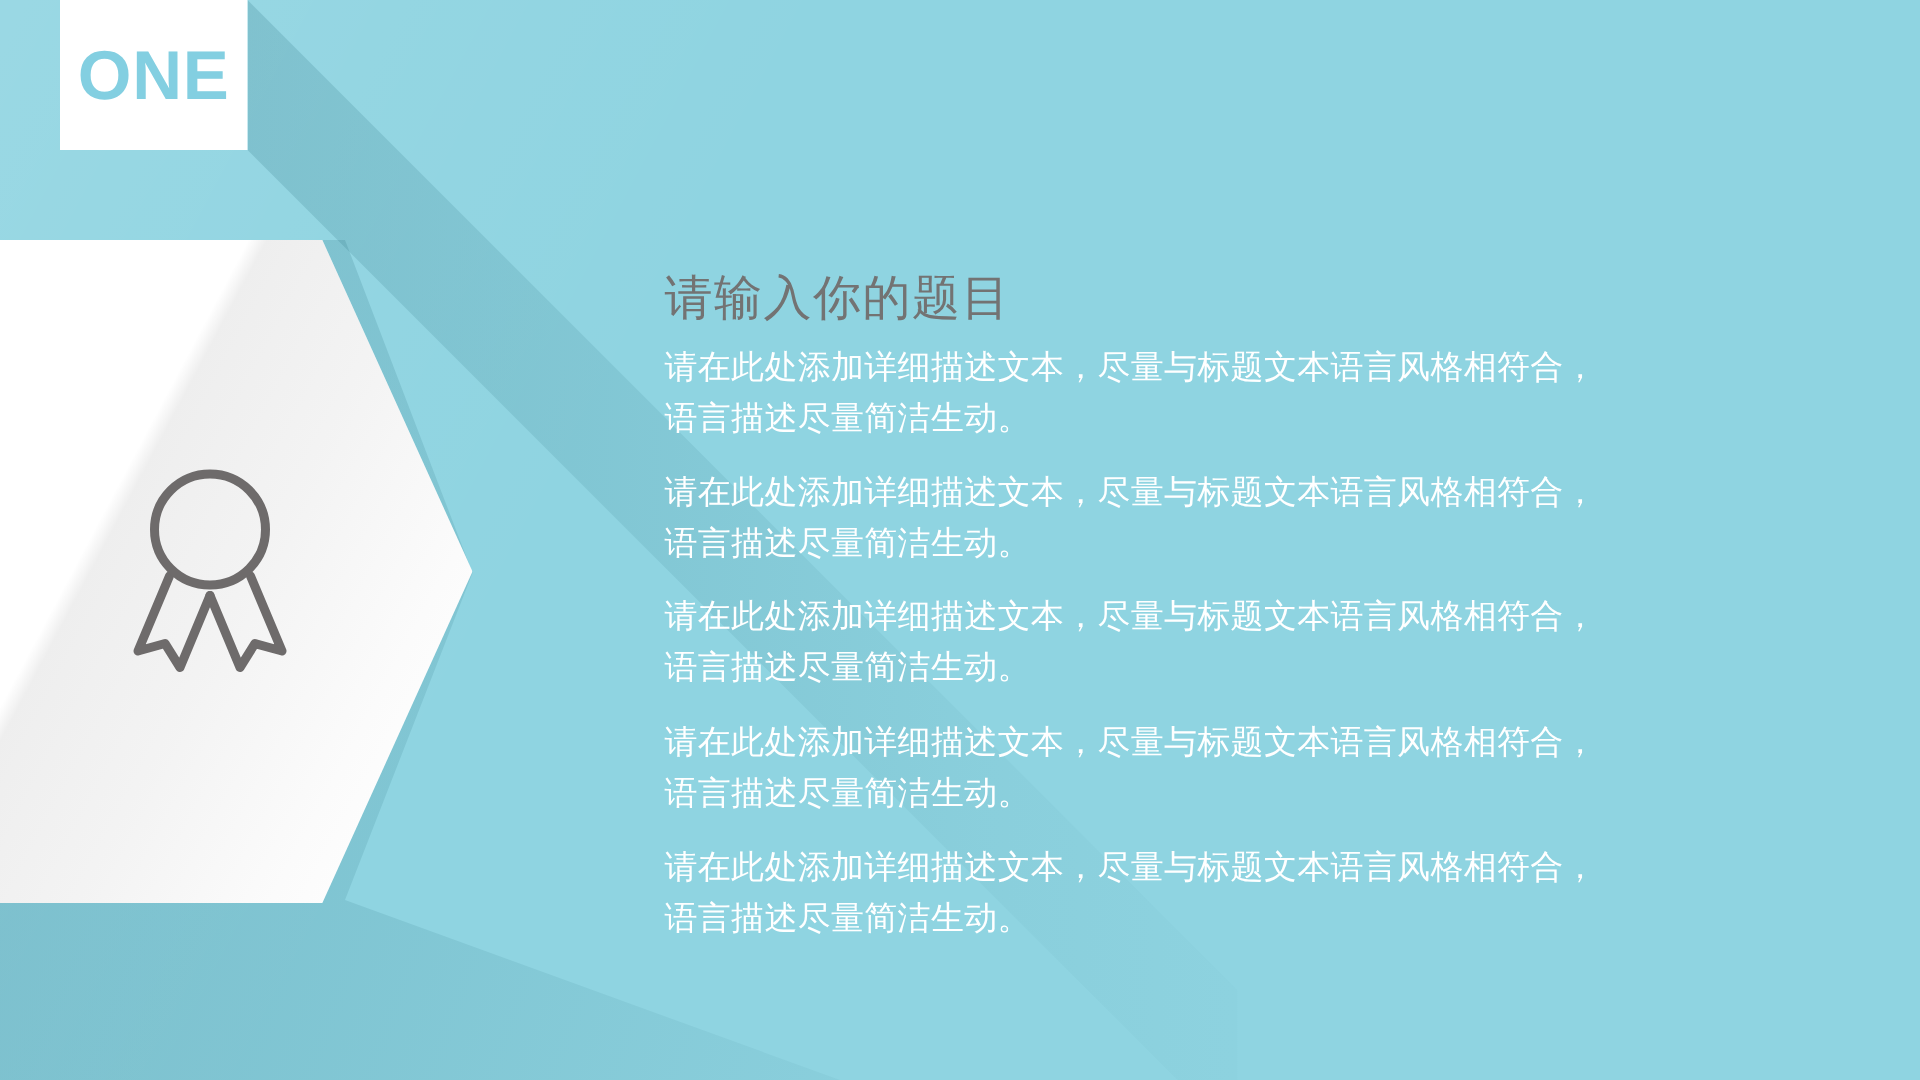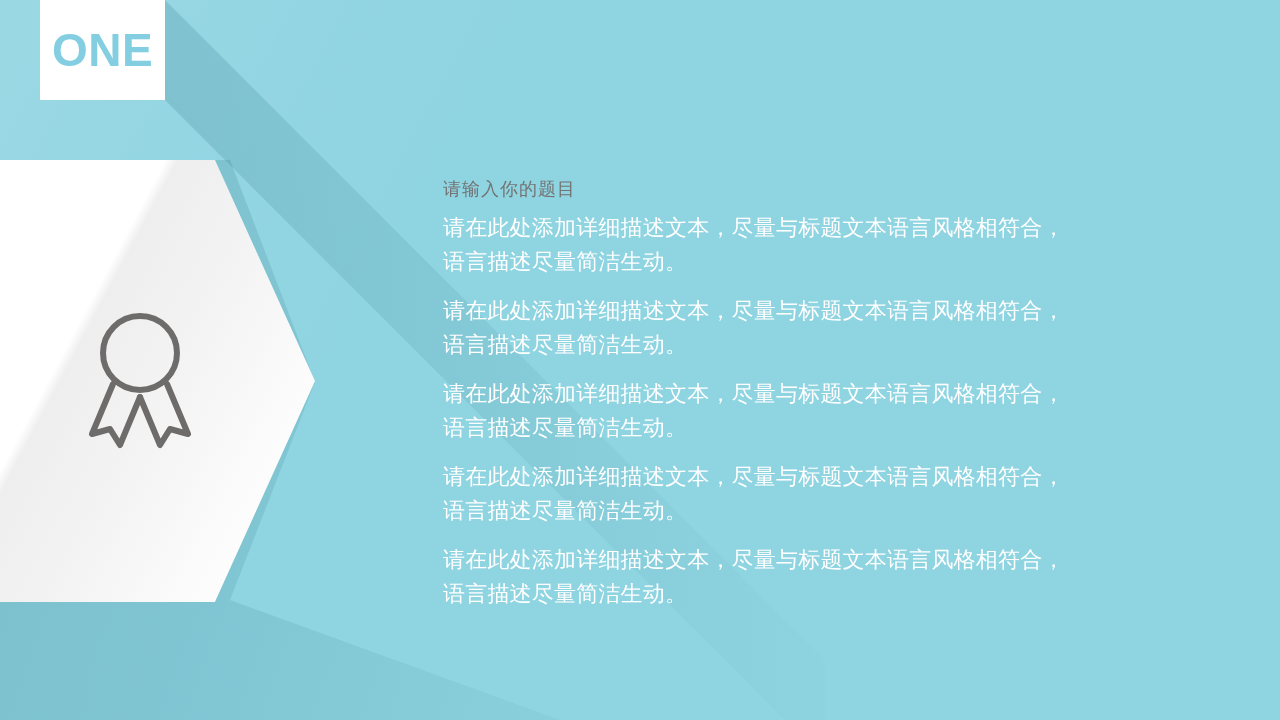--- a/index.html
+++ b/index.html
@@ -128,21 +128,21 @@
   }
 
   
   .text-col {
     position: absolute;
     left: 443px;
     top: 178px;
     width: 632px;
   }
   .slide-title {
-    font-size: 18px;
+    font-size: 32px;
     color: #737373;
     letter-spacing: 1px;
     line-height: 1.25;
     margin: 0 0 10px 0;
     font-weight: normal;
   }
   .body-para {
     font-size: 22px;
     color: #ffffff;
     line-height: 1.55;

